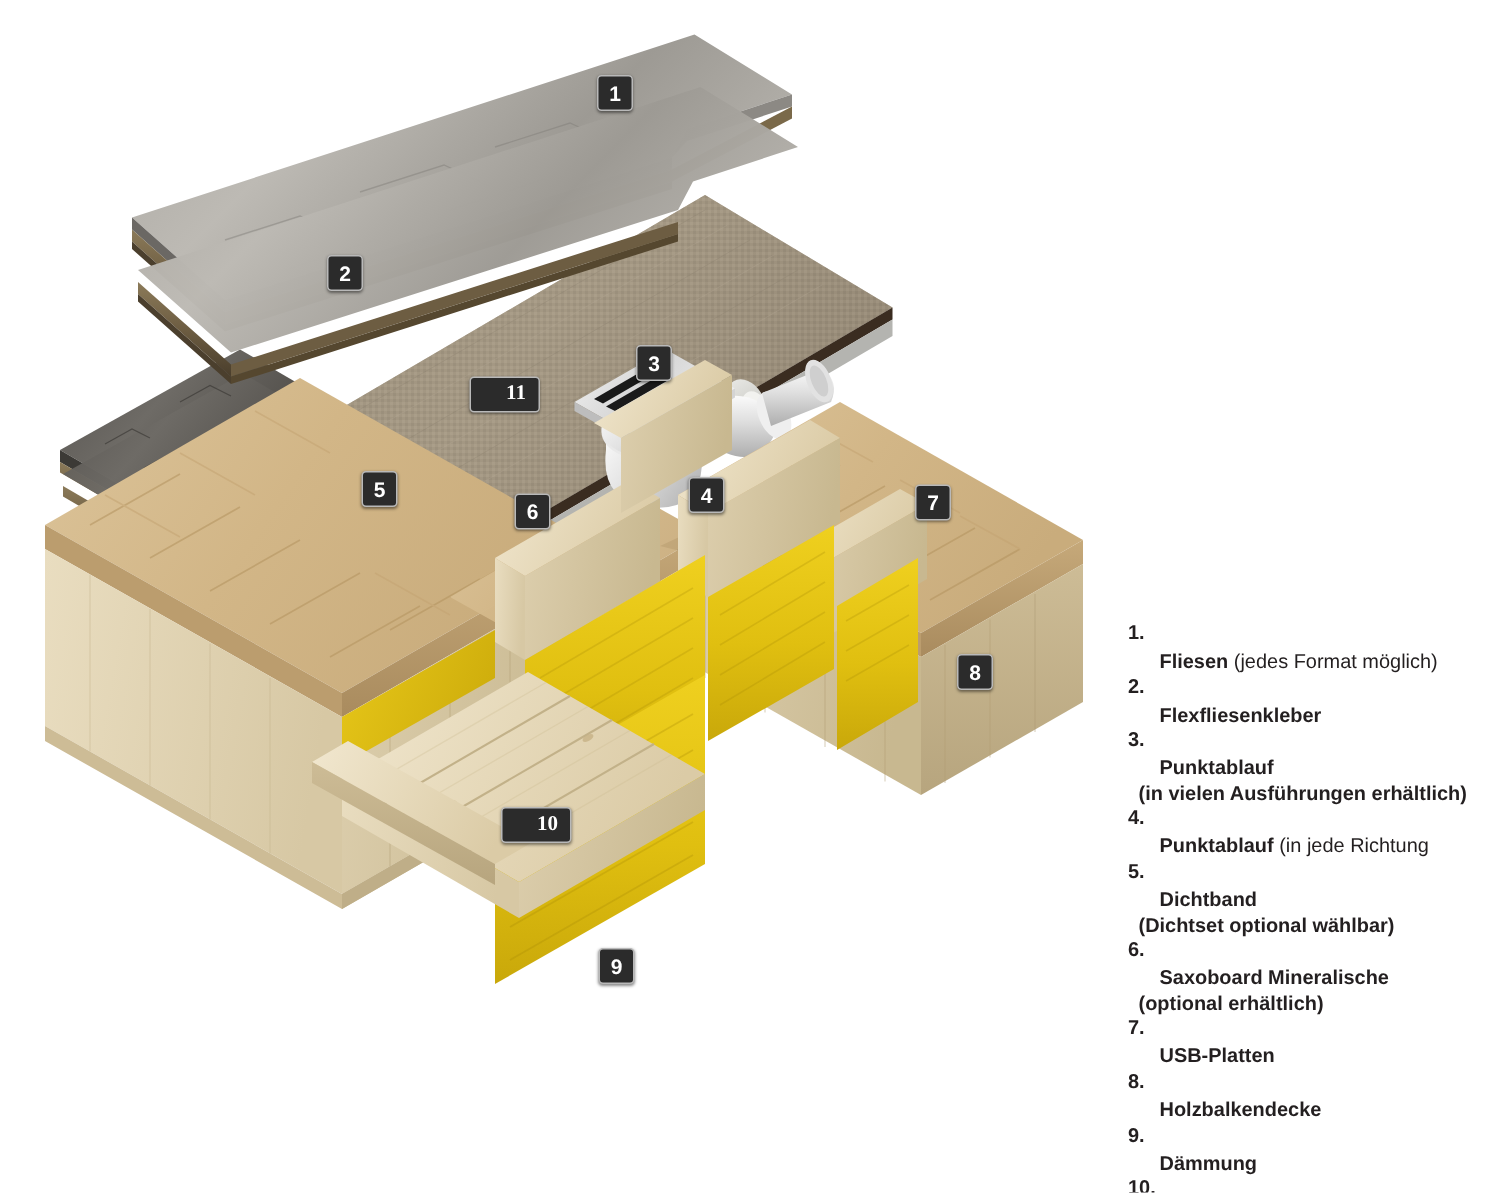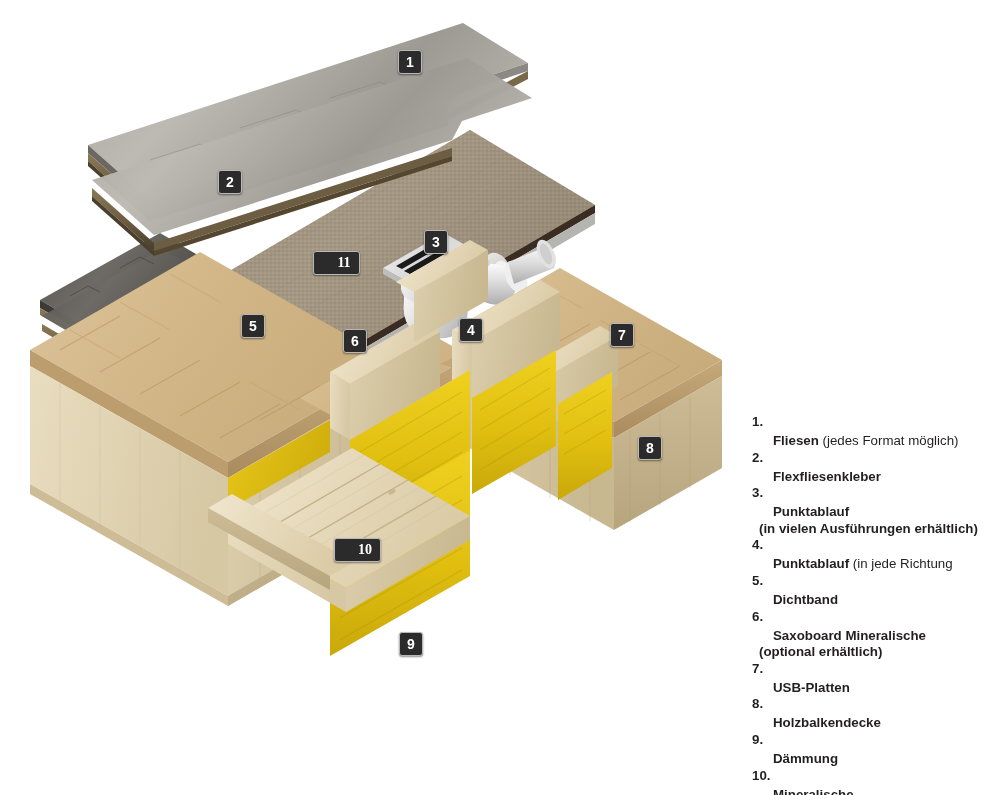--- a/index.html
+++ b/index.html
@@ -410,20 +410,21 @@
 
     <div class="row">
       <div class="num">4.</div>
       <div class="txt"><span class="label">Punktablauf</span><span class="note"> (in jede Richtung</span></div>
     </div>
 
     <div class="row">
       <div class="num">5.</div>
       <div class="txt"><span class="label">Dichtband</span></div>
     </div>
+    <div class="sub">(Dichtset optional wählbar)</div>
 
     <div class="row">
       <div class="num">6.</div>
       <div class="txt"><span class="label">Saxoboard Mineralische</span></div>
     </div>
     <div class="sub">(optional erhältlich)</div>
 
     <div class="row">
       <div class="num">7.</div>
       <div class="txt"><span class="label">USB-Platten</span></div>

